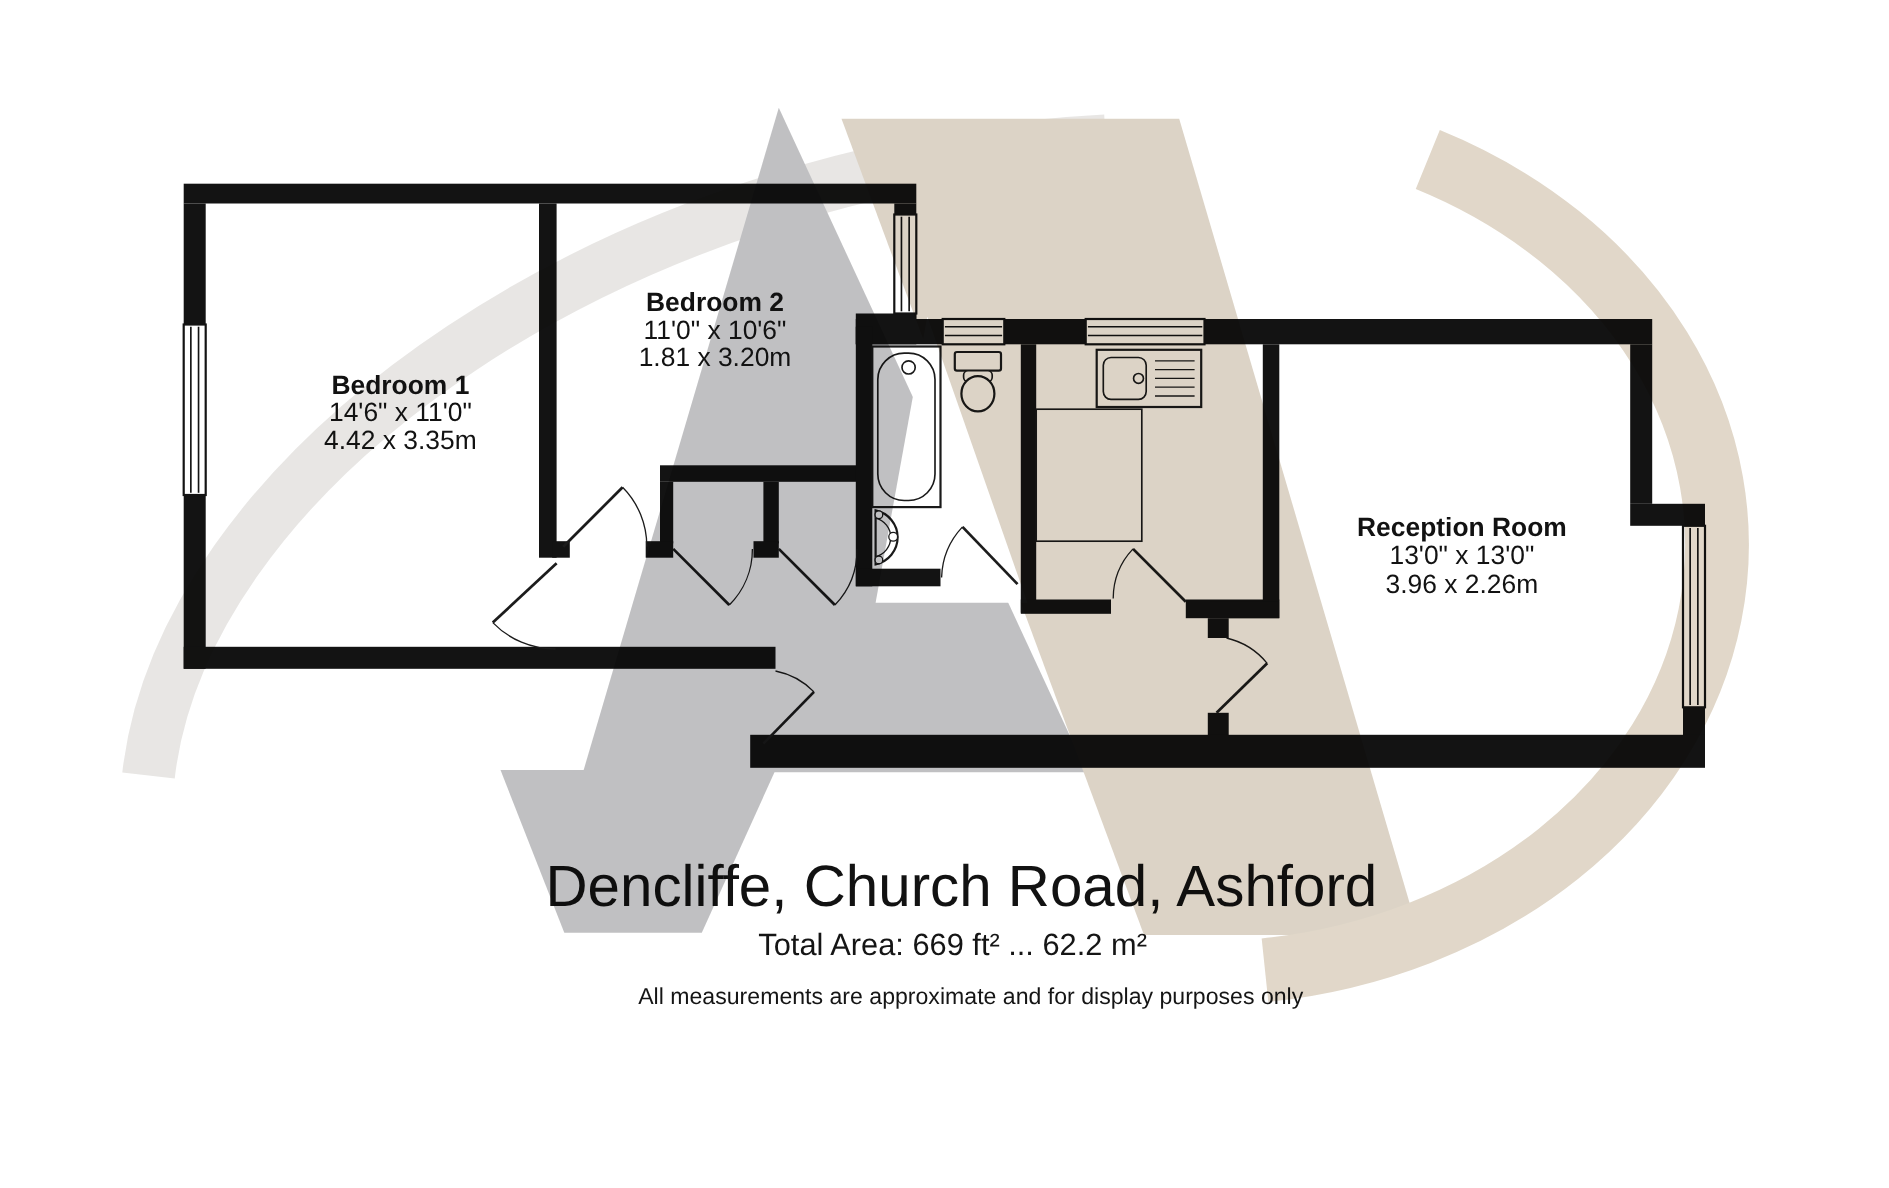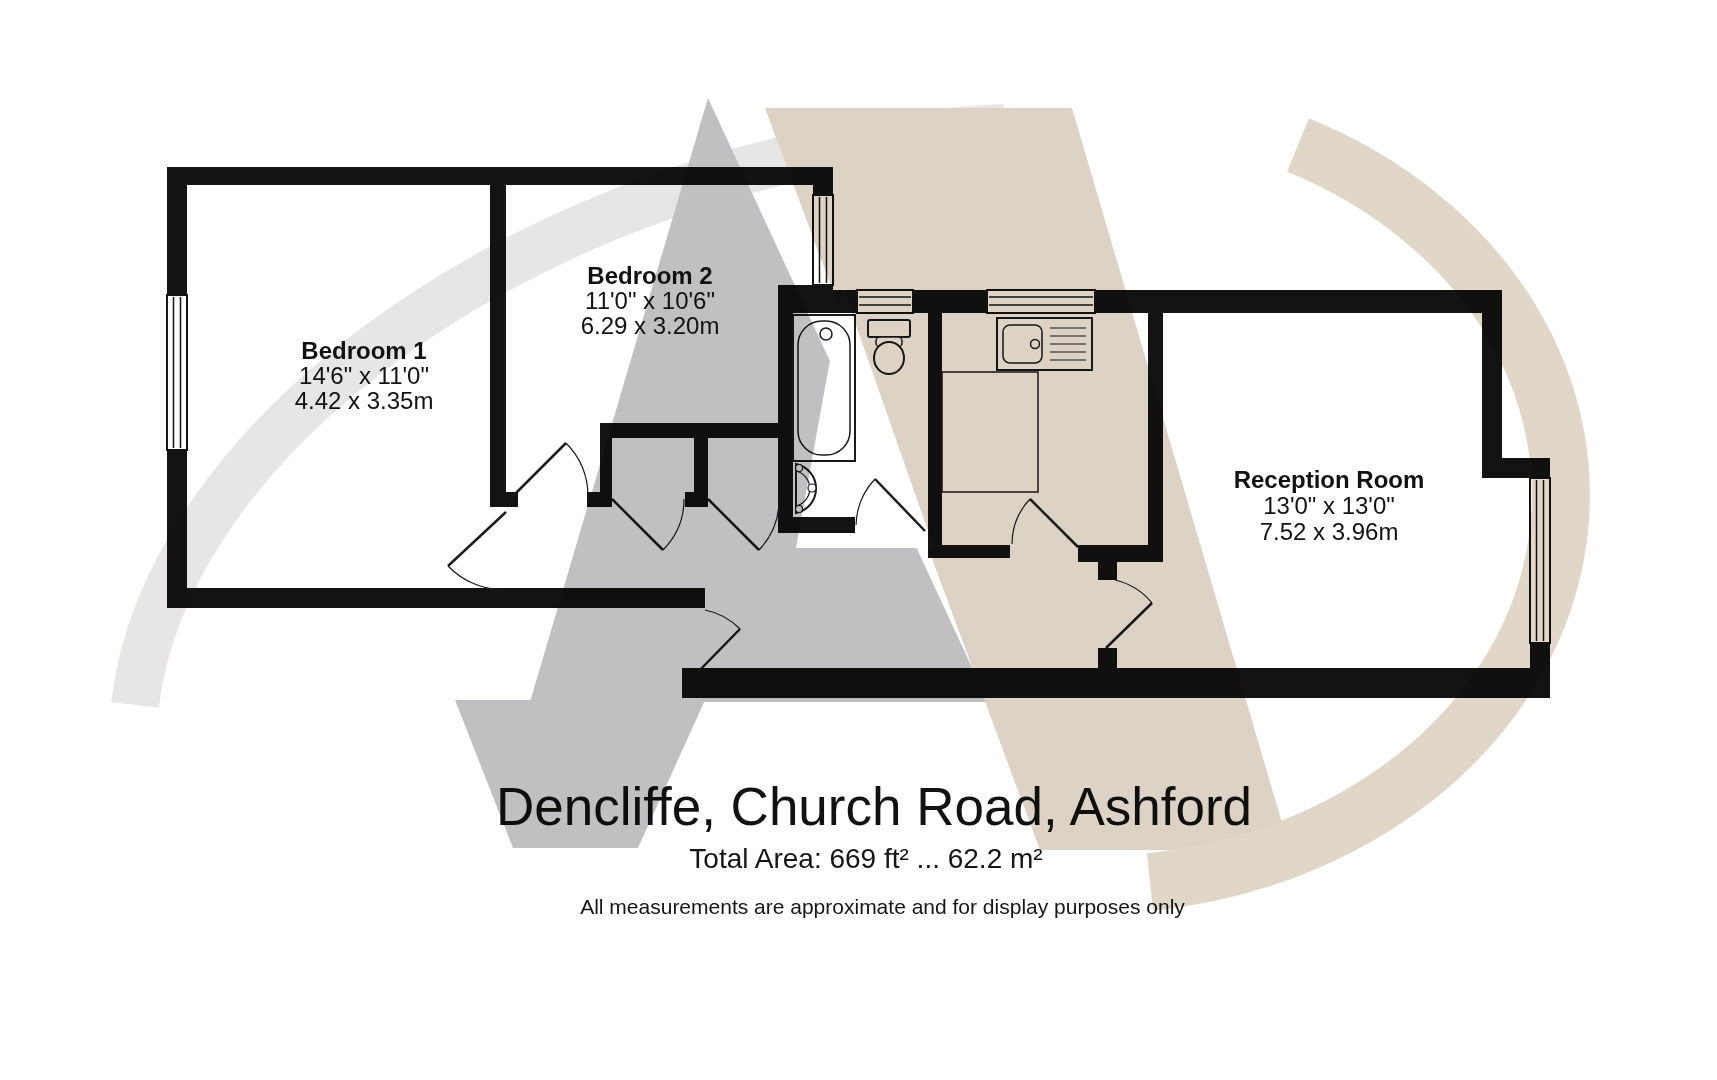--- a/index.html
+++ b/index.html
@@ -154,27 +154,27 @@
 
   <div class="room-label" id="lbl-bedroom1" style="left:186px;top:338px;width:300px;padding-left:28px;">
     <div class="rname">Bedroom 1</div>
     <div class="rdim">14'6" x 11'0"</div>
     <div class="rdim">4.42 x 3.35m</div>
   </div>
 
   <div class="room-label" id="lbl-bedroom2" style="left:500px;top:263px;width:300px;">
     <div class="rname">Bedroom 2</div>
     <div class="rdim">11'0" x 10'6"</div>
-    <div class="rdim">6.29 x 3.20m</div>
+    <div class="rdim">1.81 x 3.20m</div>
   </div>
 
   <div class="room-label" id="lbl-reception" style="left:1179px;top:467px;width:300px;">
     <div class="rname">Reception Room</div>
     <div class="rdim">13'0" x 13'0"</div>
-    <div class="rdim">7.52 x 3.96m</div>
+    <div class="rdim">3.96 x 2.26m</div>
   </div>
 
   <div id="address">Dencliffe, Church Road, Ashford</div>
   <div id="total-area">Total Area: 669 ft² ... 62.2 m²</div>
   <div id="disclaimer">All measurements are approximate and for display purposes only</div>
 
   <svg id="watermark" width="1717" height="1080" viewBox="0 0 1717 1080">
     <path d="M135,705 A760,470 -15 0 1 1005,128" fill="none" stroke-width="48" stroke="#dfddda"></path>
     <polygon points="708,98 530,702 988,702" fill="#a8a8ab"></polygon>
     <polygon points="455,700 705,700 638,848 513,848" fill="#a8a8ab"></polygon>

